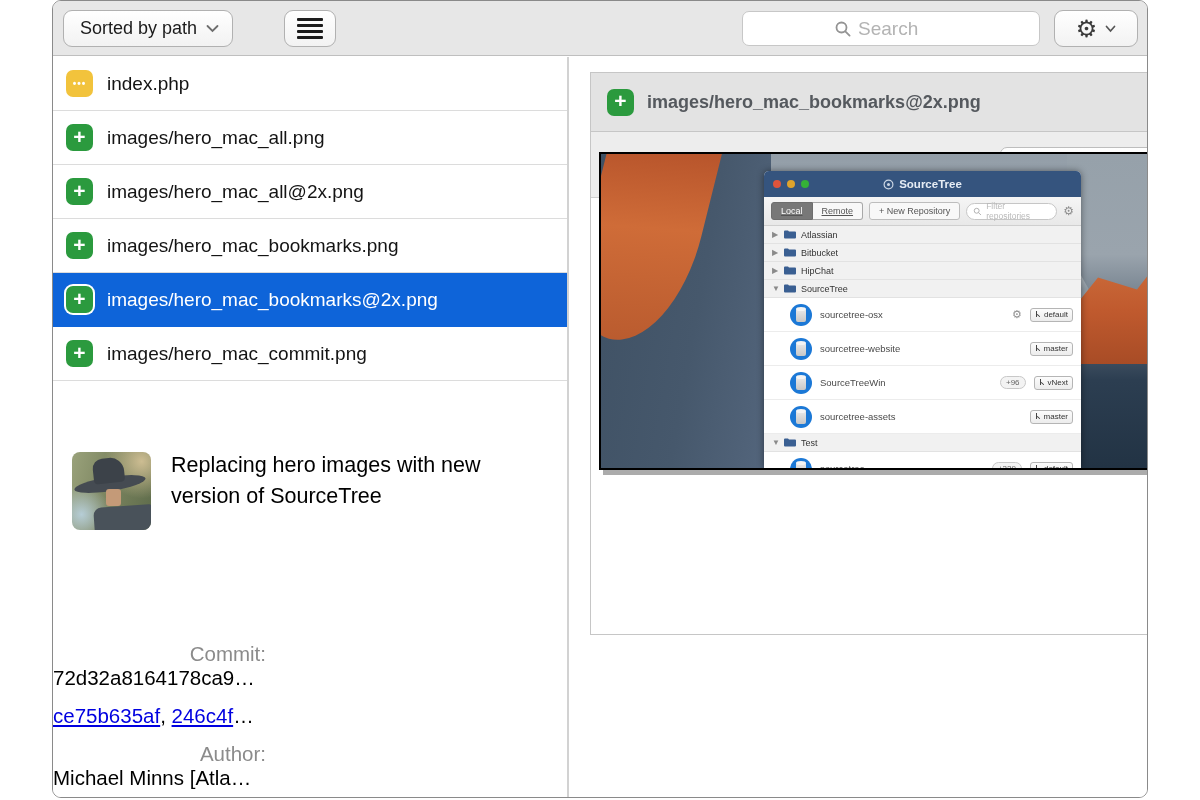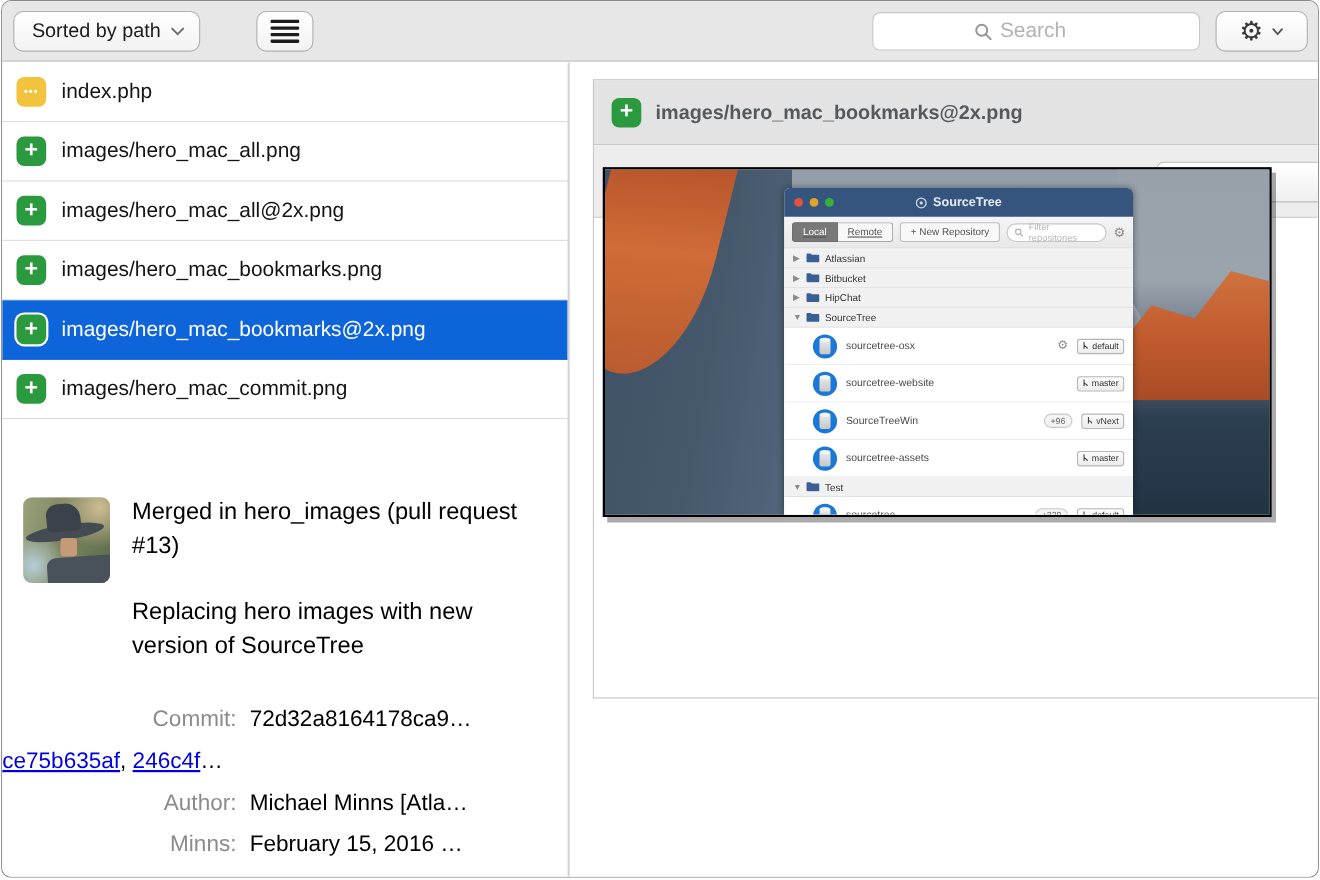--- a/index.html
+++ b/index.html
@@ -1,17 +1,17 @@
 <!DOCTYPE html>
 <html><head>
 <meta charset="utf-8">
 <style>
   * { box-sizing: border-box; margin: 0; padding: 0; }
   body { background:#fff; font-family:"Liberation Sans", sans-serif; }
-  .window { position:relative; width:1198px; height:798px; margin:0 auto;
+  .window { position:relative; width:1096px; height:798px; margin:0 auto;
             border:1px solid #8a8a8a; border-radius:9px; overflow:hidden; background:#fff; }
 
   
   .toolbar { position:absolute; top:0; left:0; right:0; height:55px;
              background:#e7e7e7; border-bottom:1px solid #bfbfbf; }
   .tb-btn { position:absolute; display:flex; align-items:center; justify-content:center;
             background:linear-gradient(#ffffff,#f2f2f2); border:1px solid #b1b1b1;
             border-radius:9px; color:#1b1b1b; cursor:default; }
   .sort-btn { left:10px; top:9px; height:37px; padding:0 13px 0 16px; font-size:18px; gap:9px; }
   .lines-btn { left:231px; top:9px; width:52px; height:37px; }
@@ -51,21 +51,21 @@
   .av-crown { position:absolute; left:21px; top:6px; width:31px; height:25px; background:#3c4249;
               border-radius:10px 14px 4px 4px; transform:rotate(-6deg); }
   .av-face  { position:absolute; left:34px; top:37px; width:15px; height:17px; background:#c49a78;
               border-radius:3px; }
   .av-body  { position:absolute; left:22px; bottom:-2px; width:58px; height:26px; background:#49525a;
               border-radius:8px 2px 0 0; transform:rotate(-4deg); }
   .commit-msg { position:absolute; left:118px; top:14px; width:382px; font-size:21.5px;
                 line-height:1.42; color:#000; }
   .commit-msg p + p { margin-top:30px; }
   .meta { position:absolute; left:0; top:206px; width:514px; }
-  .meta-row { display:flex; align-items:baseline; margin-bottom:14px; font-size:20.5px; }
+  .meta-row { display:flex; align-items:baseline; margin-bottom:14px; font-size:20.5px;flex-direction:column; }
   .meta-label { width:225px; text-align:right; color:#8b8b8b; padding-right:12px; }
   .meta-value { color:#000; white-space:nowrap; }
   .hash-link { color:#0000e0; text-decoration:underline; cursor:pointer; }
 
   
   .right-panel { position:absolute; top:56px; left:516px; right:0; bottom:0; background:#fff; }
   .diff-box { position:absolute; top:15px; left:21px; right:-4px; height:563px;
               border:1px solid #c6c6c6; background:#fff; }
   .diff-header { height:59px; background:#e3e3e3; border-bottom:1px solid #c6c6c6;
                  display:flex; align-items:center; padding-left:16px; gap:13px; }
@@ -202,21 +202,20 @@
     </div>
 
     <div class="commit-block">
       <div class="avatar">
         <div class="av-brim"></div>
           <div class="av-crown"></div>
         <div class="av-face"></div>
           <div class="av-body"></div>
       </div>
       <div class="commit-msg">
-        <p>Merged in hero_images (pull request #13)</p>
         <p>Replacing hero images with new version of SourceTree</p>
       </div>
       <div class="meta">
         <div class="meta-row">
           <span class="meta-label">Commit:</span>
           <span class="meta-value">72d32a8164178ca9…</span>
         </div>
         <div class="meta-row">
           <span class="meta-value">
             <span class="hash-link">ce75b635af</span><span>, </span><span class="hash-link">246c4f</span><span>…</span>

